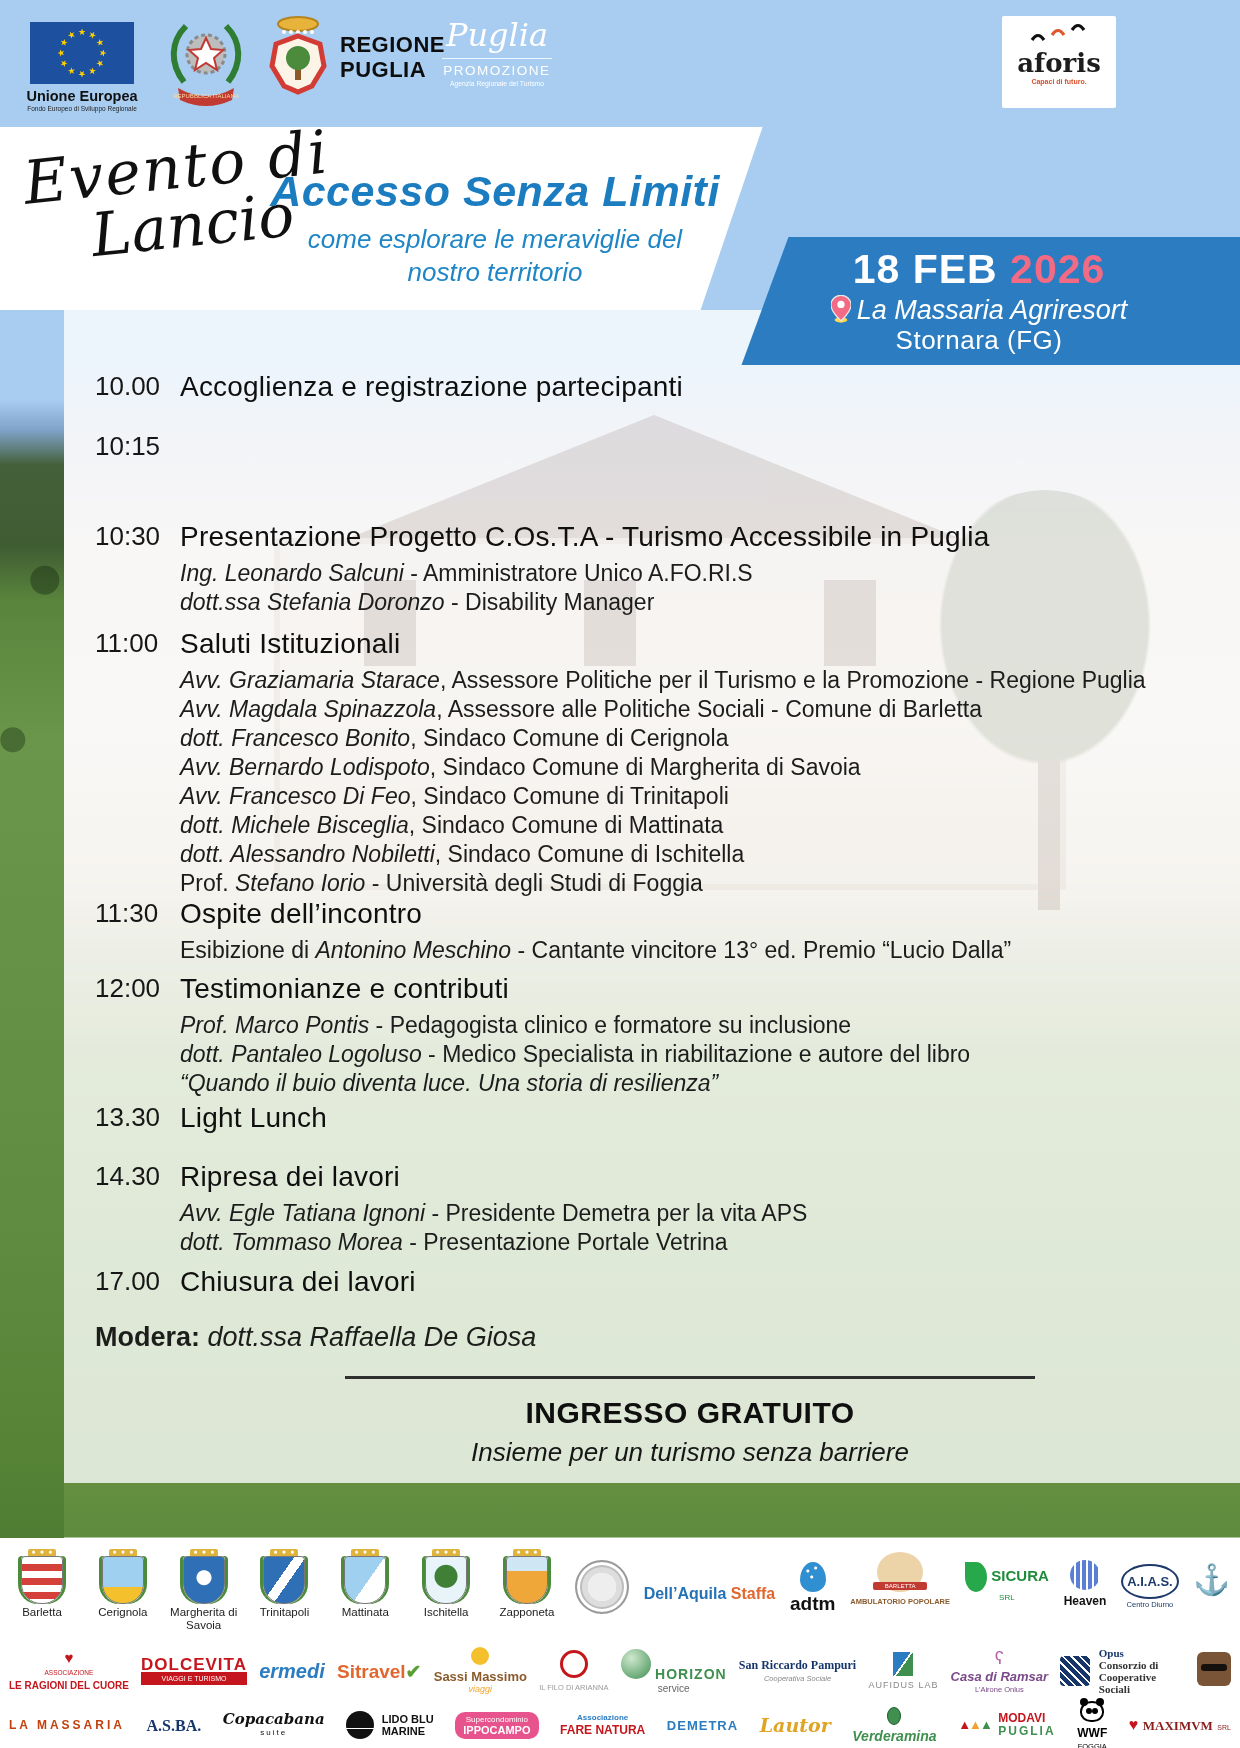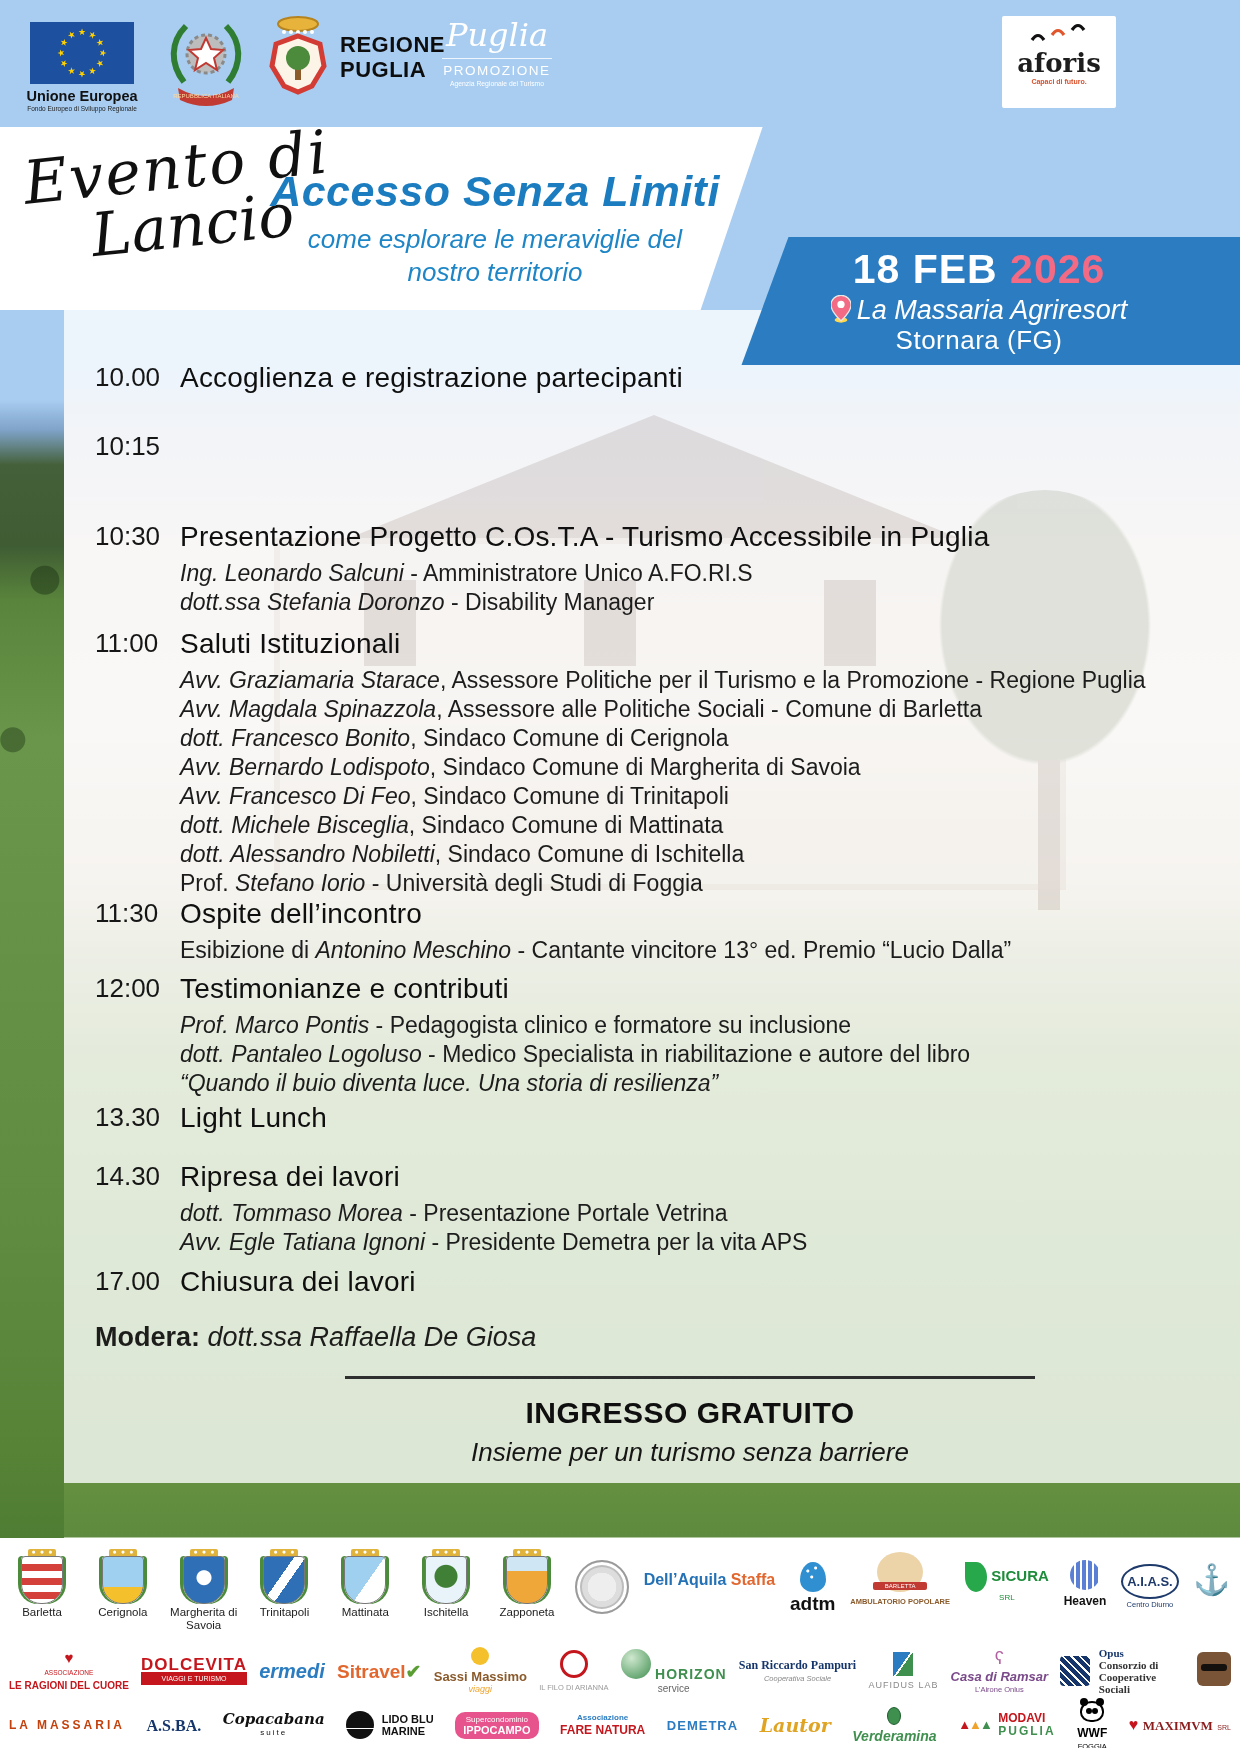--- a/index.html
+++ b/index.html
@@ -231,21 +231,21 @@
         <ellipse cx="11" cy="27" rx="7" ry="3" fill="#ffd84d"></ellipse>
         <path d="M11 0 C4.5 0 0 4.8 0 10.6 c0 7.6 11 17.4 11 17.4 s11-9.8 11-17.4 C22 4.8 17.5 0 11 0 z" fill="#f26a84" stroke="#e7e7e7" stroke-width="1.4"></path>
         <circle cx="11" cy="10" r="4" fill="#fff"></circle>
       </svg><span>La Massaria Agriresort</span>
     </div>
     <div class="venue-city">Stornara (FG)</div>
   </section>
 
   <main class="schedule">
 
-    <div class="sch-item" style="top:362px">
+    <div class="sch-item" style="top:371px">
       <div class="sch-time">10.00</div>
       <div>
           <div class="sch-title">Accoglienza e registrazione partecipanti</div>
         </div>
     </div>
 
     <div class="sch-item" style="top:431px">
       <div class="sch-time">10:15</div>
     </div>
 
@@ -304,22 +304,22 @@
       <div>
           <div class="sch-title">Light Lunch</div>
         </div>
     </div>
 
     <div class="sch-item" style="top:1161px">
       <div class="sch-time">14.30</div>
       <div>
         <div class="sch-title">Ripresa dei lavori</div>
         <div class="sch-lines">
+          <div class="sch-line"><span></span><span class="em">Avv. Egle Tatiana Ignoni</span><span> - Presidente Demetra per la vita APS</span></div>
           <div class="sch-line"><span></span><span class="em">dott. Tommaso Morea</span><span> - Presentazione Portale Vetrina</span></div>
-          <div class="sch-line"><span></span><span class="em">Avv. Egle Tatiana Ignoni</span><span> - Presidente Demetra per la vita APS</span></div>
         </div>
       </div>
     </div>
 
     <div class="sch-item" style="top:1266px">
       <div class="sch-time">17.00</div>
       <div>
           <div class="sch-title">Chiusura dei lavori</div>
         </div>
     </div>
@@ -363,21 +363,21 @@
       <div class="crest c6">
           <div class="shield"></div>
           <div class="crest-label">Ischitella</div>
         </div>
       <div class="crest c7">
           <div class="shield"></div>
           <div class="crest-label">Zapponeta</div>
         </div>
 
       <div class="p-chip"><span class="circ seal"></span></div>
-      <div class="p-chip" style="margin-top:26px">
+      <div class="p-chip" style="margin-top:40px">
         <span class="chip-main" style="font-size:16px;color:#2471b5"><span>Dell’Aquila</span> <span style="color:#e2672f">Staffa</span></span>
       </div>
       <div class="p-chip" style="margin-top:16px">
         <span class="adtm-ic" style="display:inline-block"></span>
         <span class="chip-main" style="font-size:19px;color:#111">adtm</span>
       </div>
       <div class="p-chip">
         <span class="ambu-ic" style="display:inline-block"><span>BARLETTA</span></span>
         <span class="chip-sub" style="font-size:7.5px;color:#8a5a2b;font-weight:bold">AMBULATORIO POPOLARE</span>
       </div>

